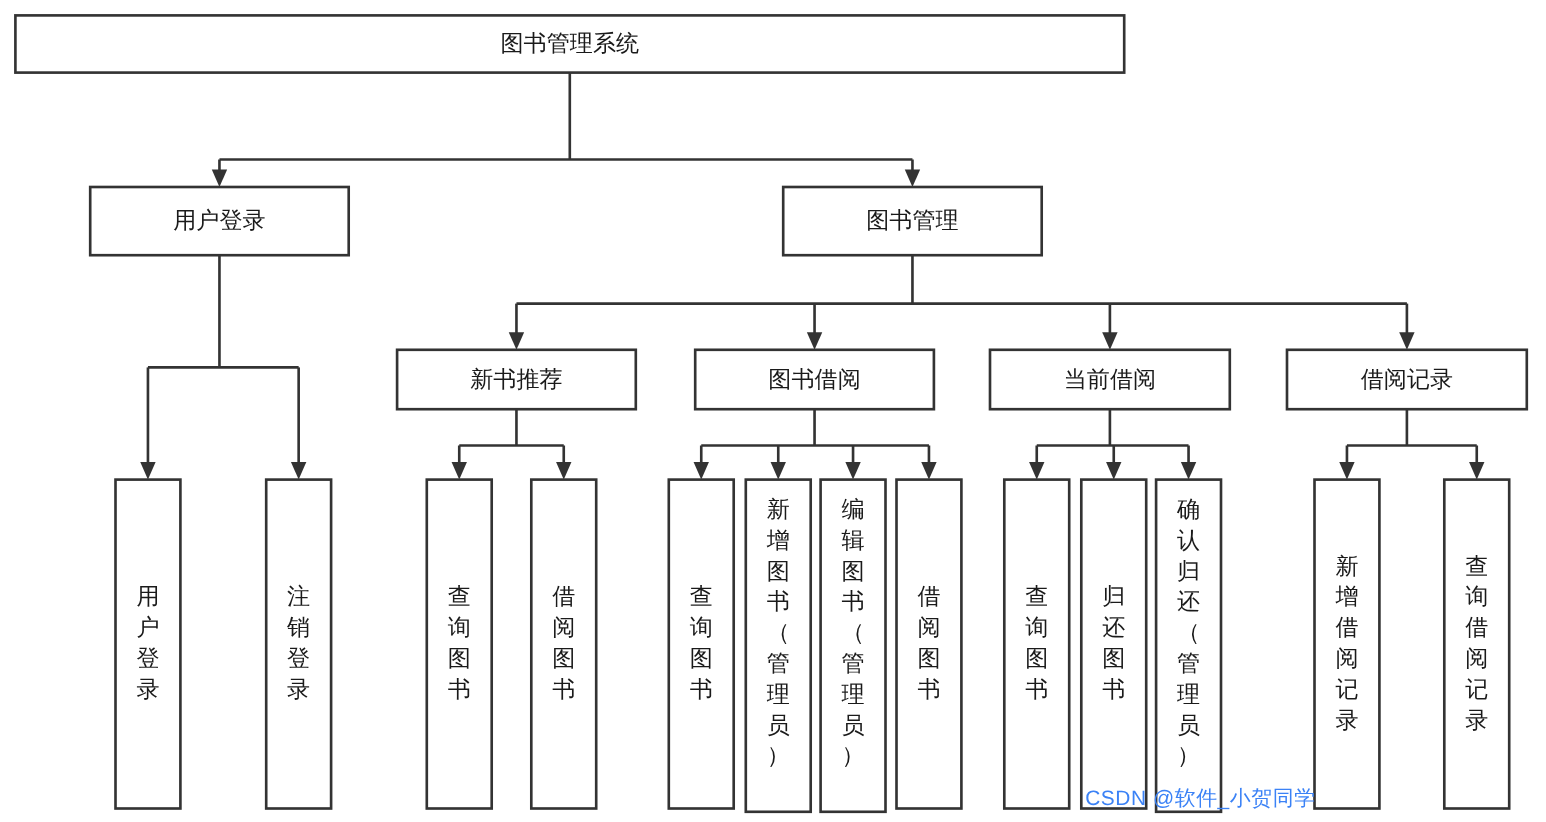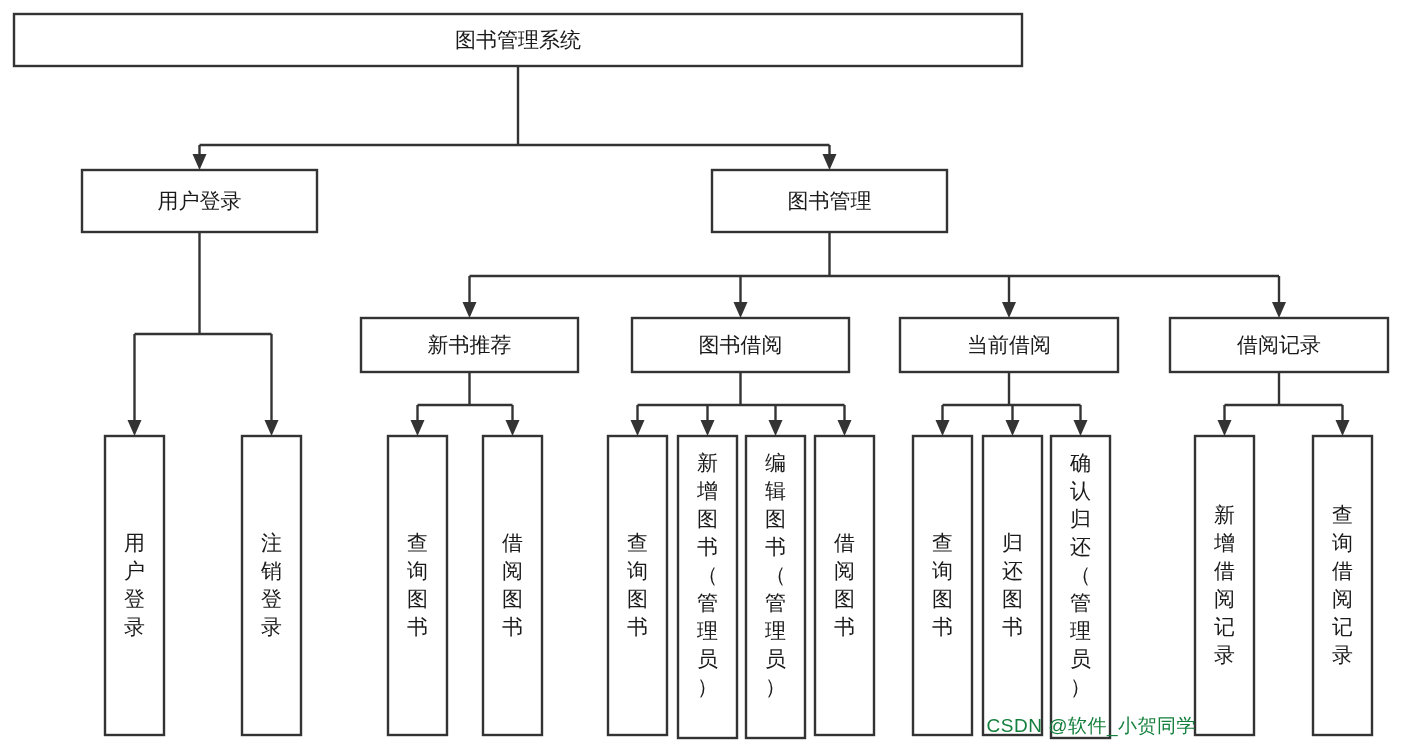--- a/index.html
+++ b/index.html
@@ -52,21 +52,21 @@
     font-size: 21px;
     fill: #1a1a1a;
     text-anchor: middle;
   }
   .watermark-text {
     position: absolute;
     right: 8px;
     bottom: 8px;
     font-family: "Liberation Sans", "DejaVu Sans", sans-serif;
     font-size: 19px;
-    color: #15803d;
+    color: #3b82f6;
     letter-spacing: 0.5px;
     white-space: nowrap;
     user-select: none;
   }
 </style>
 </head>
 <body>
 
 <div id="diagram-root">
   <svg class="diagram-canvas" viewBox="0 0 1405 747">

